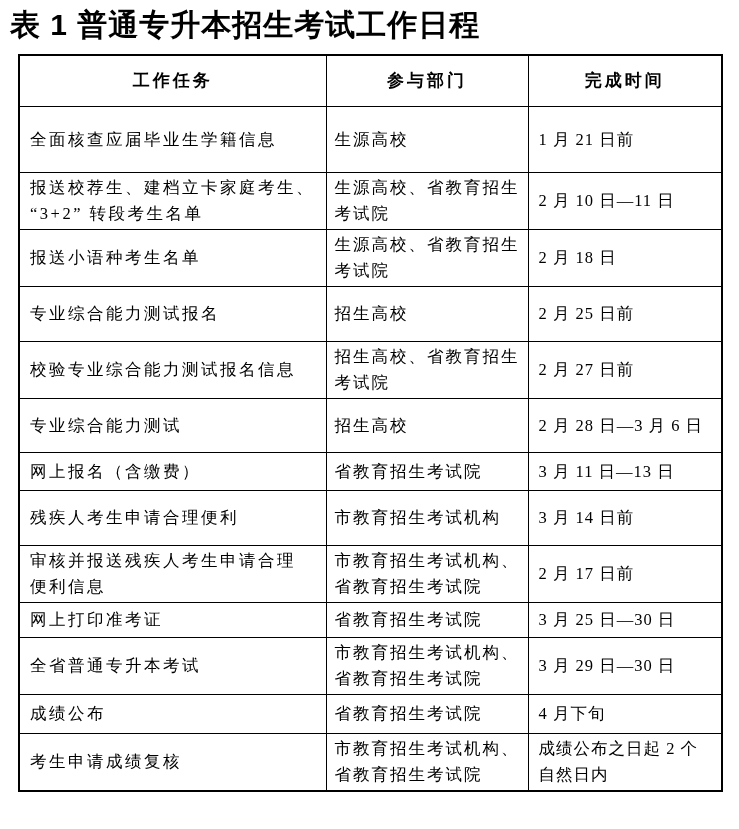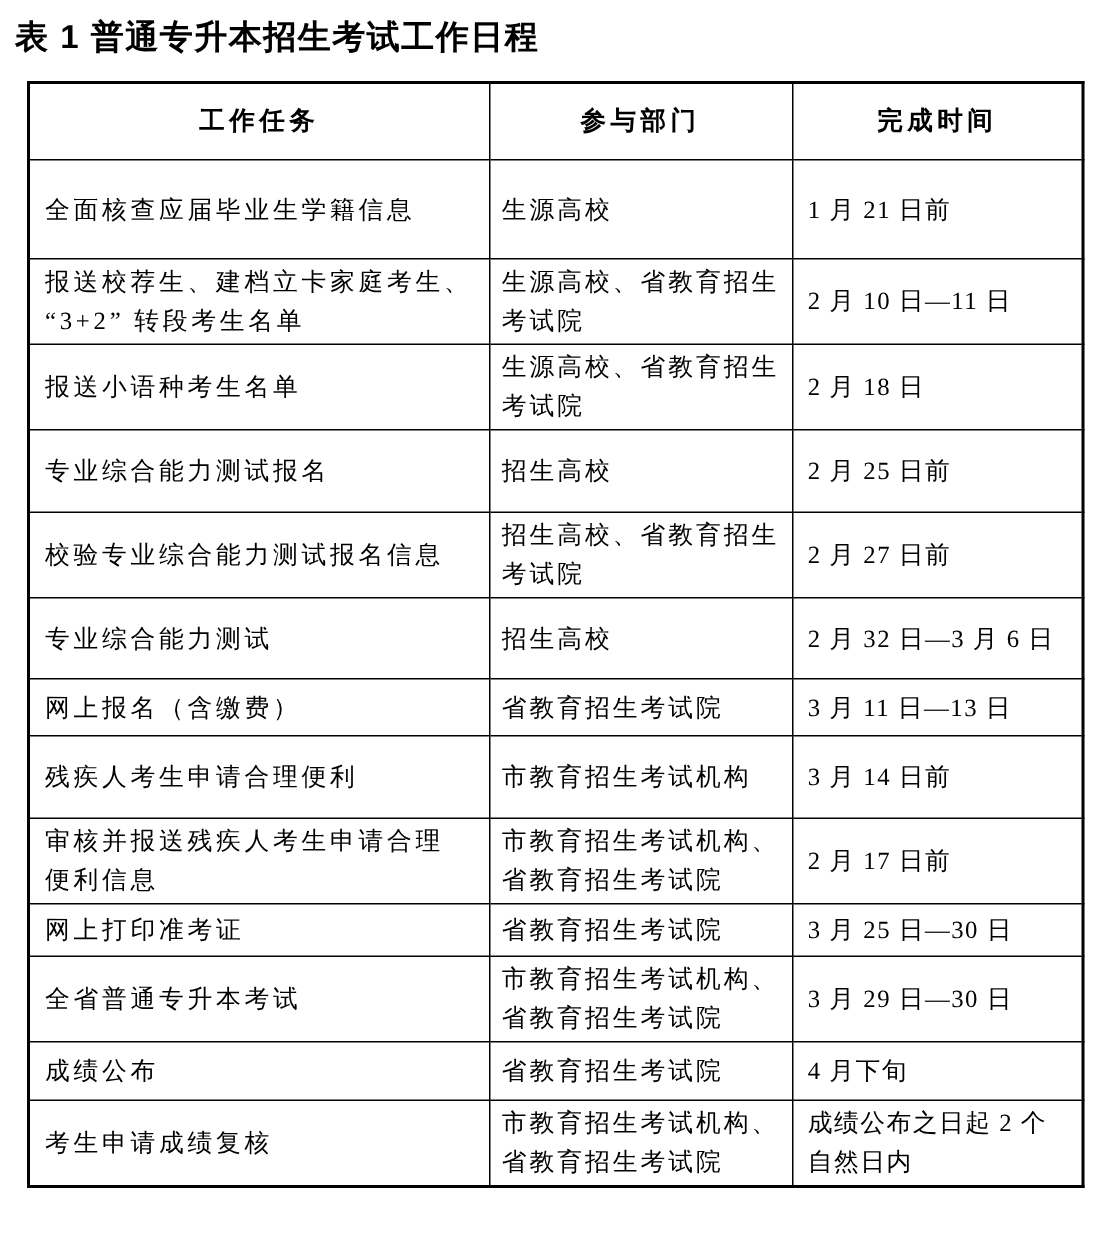--- a/index.html
+++ b/index.html
@@ -15,21 +15,21 @@
     width: 739px;
     height: 829px;
     background: #ffffff;
     box-sizing: border-box;
   }
   .doc-title {
     margin: 0;
     padding: 10px 0 0 10px;
     font-family: "Liberation Sans", "DejaVu Sans", sans-serif;
     font-weight: bold;
-    font-size: 22px;
+    font-size: 30px;
     letter-spacing: 1px;
     color: #000000;
     line-height: 30px;
   }
   table.schedule {
     margin: 14px 0 0 18px;
     width: 703px;
     table-layout: fixed;
     border-collapse: collapse;
     border: 2px solid #000000;
@@ -134,21 +134,21 @@
         </tr>
         <tr>
           <td class="task-cell">校验专业综合能力测试报名信息</td>
           <td class="department-cell">招生高校、省教育招生
 考试院</td>
           <td class="deadline-cell">2 月 27 日前</td>
         </tr>
         <tr>
           <td class="task-cell">专业综合能力测试</td>
           <td class="department-cell">招生高校</td>
-          <td class="deadline-cell">2 月 32 日—3 月 6 日</td>
+          <td class="deadline-cell">2 月 28 日—3 月 6 日</td>
         </tr>
         <tr>
           <td class="task-cell">网上报名（含缴费）</td>
           <td class="department-cell">省教育招生考试院</td>
           <td class="deadline-cell">3 月 11 日—13 日</td>
         </tr>
         <tr>
           <td class="task-cell">残疾人考生申请合理便利</td>
           <td class="department-cell">市教育招生考试机构</td>
           <td class="deadline-cell">3 月 14 日前</td>

